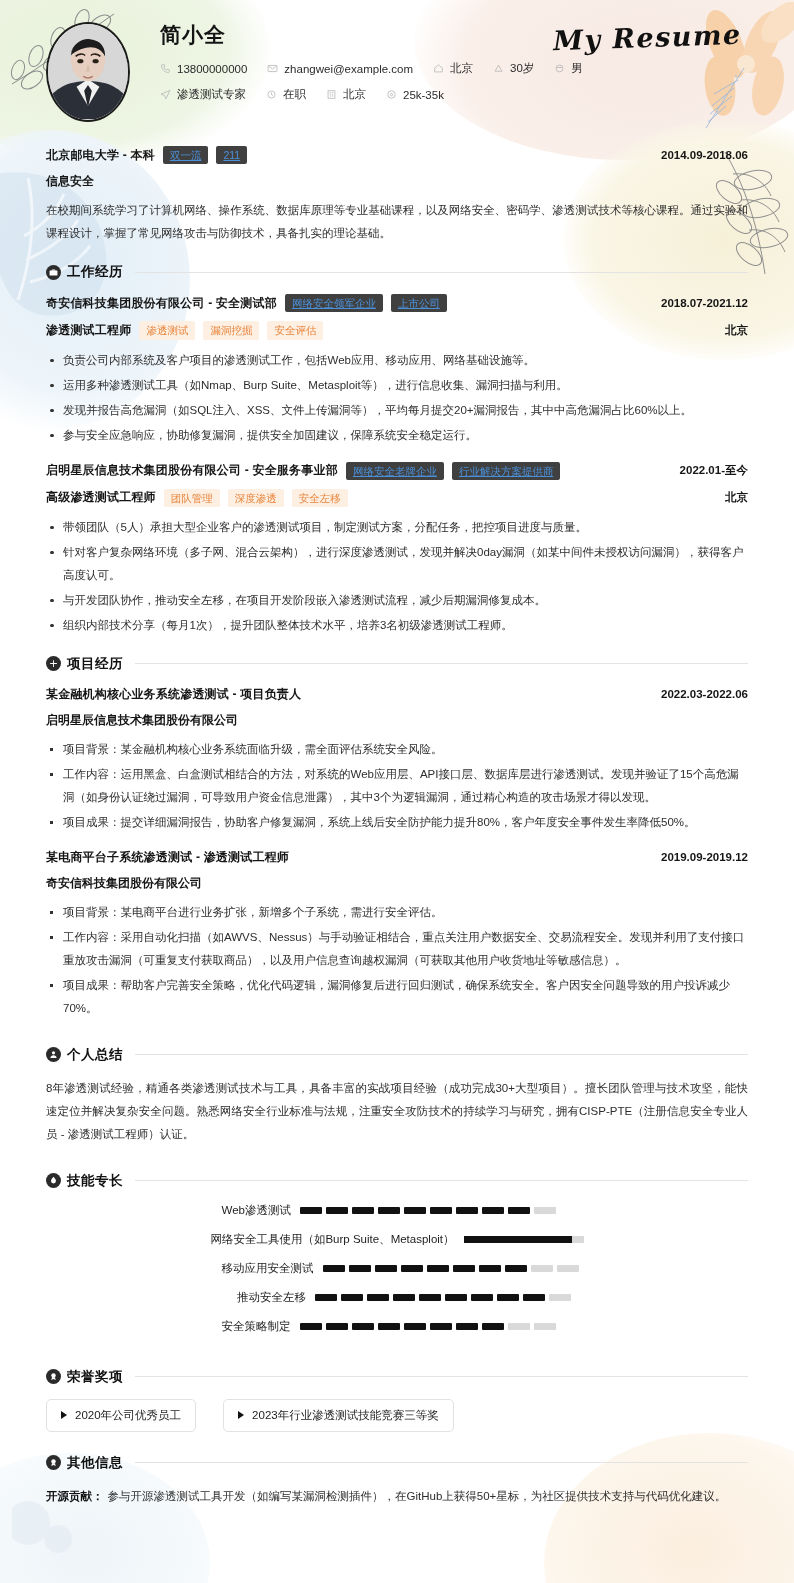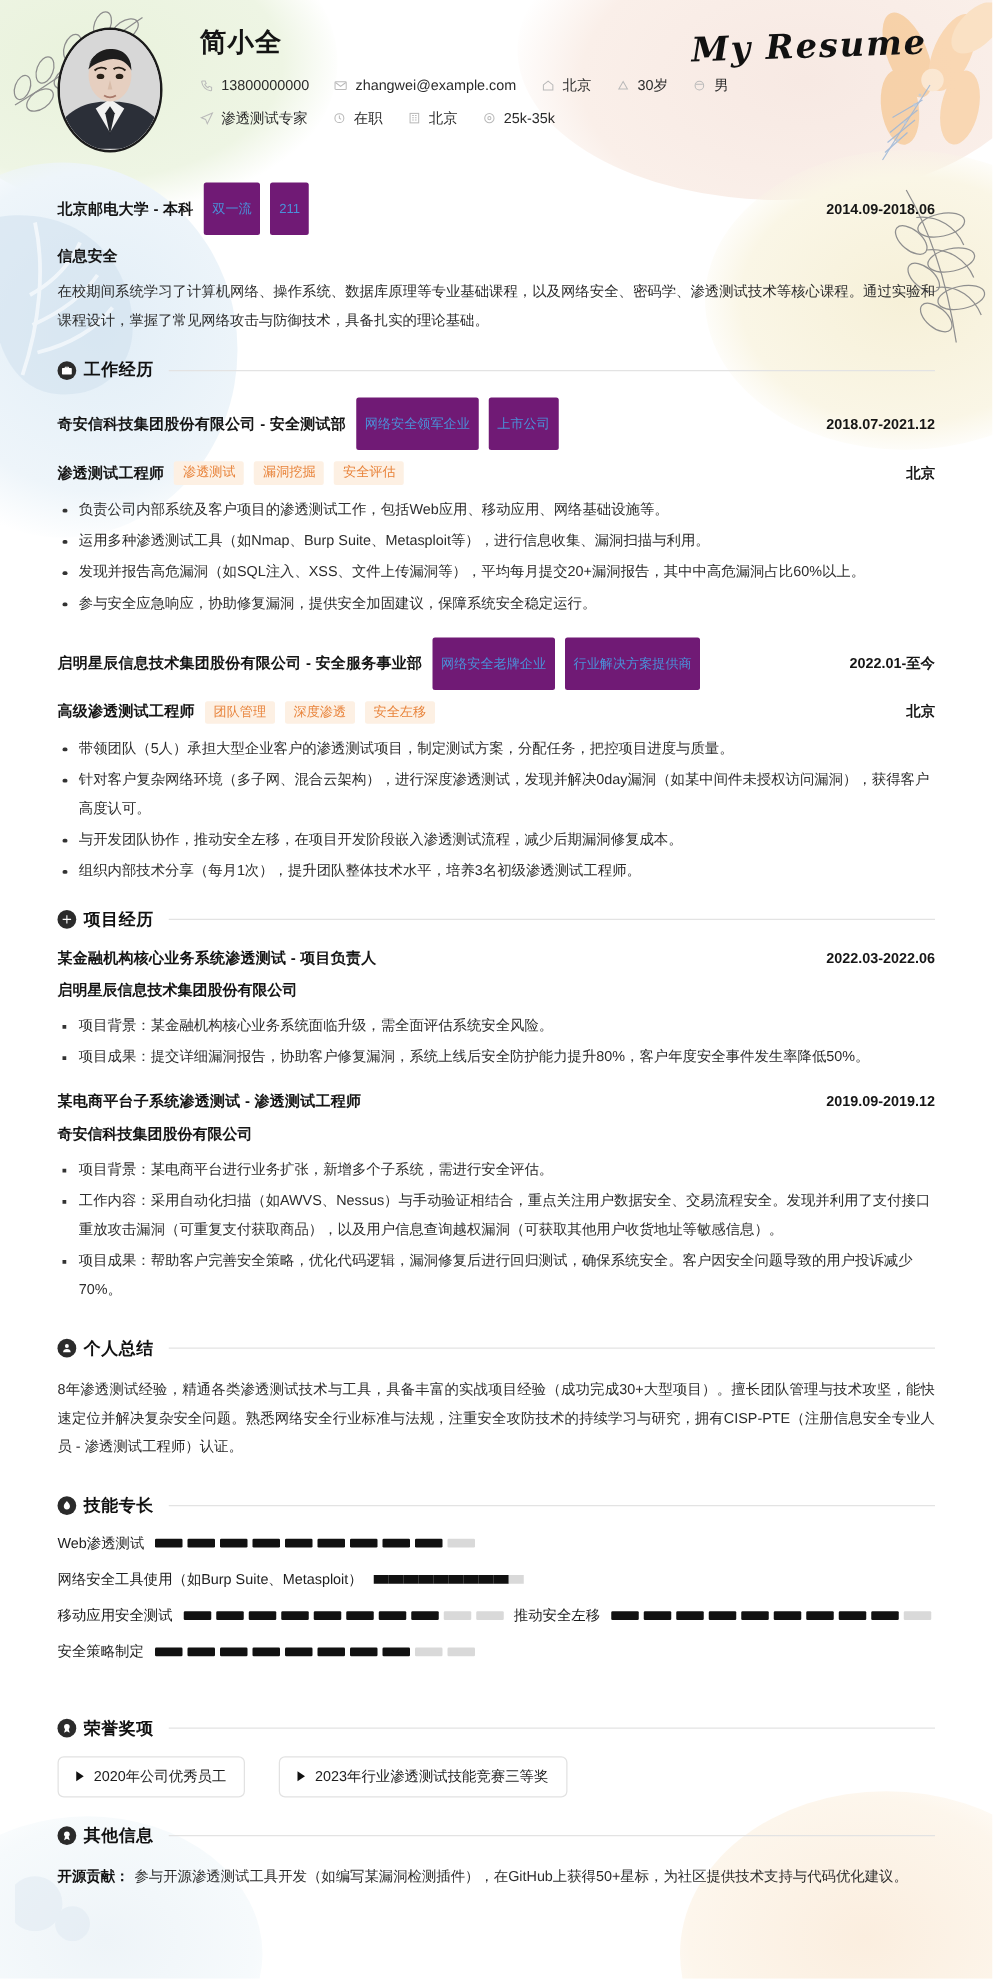--- a/index.html
+++ b/index.html
@@ -119,21 +119,21 @@
     display: flex; align-items: baseline; justify-content: space-between;
     gap: 12px; margin-bottom: 9px;
   }
   .row-left { display: flex; align-items: center; flex-wrap: wrap; gap: 8px; min-width: 0; }
   .org { font-size: 12px; font-weight: bold; color: #151515; letter-spacing: .2px; }
   .role { font-size: 12px; font-weight: bold; color: #151515; letter-spacing: .2px; }
   .meta { font-size: 11.5px; font-weight: bold; color: #151515; white-space: nowrap; flex: 0 0 auto; }
 
   .tag-blue {
     display: inline-block; font-size: 10.5px; color: #4a90d9;
-    background: #701a75; border-radius: 2px; padding: 14px 7px; line-height: 1.35;
+    background: #404040; border-radius: 2px; padding: 2px 7px; line-height: 1.35; text-decoration: underline;
   }
   .tag-orange {
     display: inline-block; font-size: 10.5px; color: #e8833a;
     background: #fdf0e3; border-radius: 2px; padding: 2px 7px; line-height: 1.35;
   }
 
   .sub { font-size: 12px; font-weight: bold; color: #151515; margin-bottom: 9px; }
   .para { font-size: 11.5px; color: #2d2d2d; line-height: 2.0; text-align: justify; }
 
   ul.bullets { list-style: none; margin: 0; padding: 0; }
@@ -142,21 +142,21 @@
     font-size: 11.5px; color: #2d2d2d; line-height: 2.0;
     margin-bottom: 2px;
   }
   ul.bullets li::before {
     content: ""; position: absolute; left: 4px; top: 10px;
     width: 3.5px; height: 3.5px; border-radius: 50%; background: #333;
   }
   ul.bullets.sq li::before { border-radius: 0; width: 3px; height: 3px; }
 
   
-  .skills { display: flex; flex-wrap: wrap; align-items: center; }
+  .skills { display: flex; flex-wrap: wrap; align-items: center; flex-direction: column; }
   .skill {
     display: flex; align-items: center;
     width: 50%; margin-bottom: 14px; min-width: 0;
   }
   .skill.wide { width: auto; max-width: 100%; }
   .skill-label { font-size: 11.5px; color: #1d1d1d; white-space: nowrap; margin-right: 9px; }
   .bar { display: flex; gap: 4px; align-items: center; flex: 0 0 auto; }
   .seg { width: 22px; height: 7px; background: #111; border-radius: 1px; }
   .seg.off { background: #d9d9d9; }
   .bar.solid { gap: 0; }
@@ -486,20 +486,21 @@
       </div>
 
       <div class="entry">
         <div class="row-line">
           <span class="org">某金融机构核心业务系统渗透测试 - 项目负责人</span>
           <span class="meta">2022.03-2022.06</span>
         </div>
         <div class="sub">启明星辰信息技术集团股份有限公司</div>
         <ul class="bullets sq">
           <li>项目背景：某金融机构核心业务系统面临升级，需全面评估系统安全风险。</li>
+          <li>工作内容：运用黑盒、白盒测试相结合的方法，对系统的Web应用层、API接口层、数据库层进行渗透测试。发现并验证了15个高危漏洞（如身份认证绕过漏洞，可导致用户资金信息泄露），其中3个为逻辑漏洞，通过精心构造的攻击场景才得以发现。</li>
           <li>项目成果：提交详细漏洞报告，协助客户修复漏洞，系统上线后安全防护能力提升80%，客户年度安全事件发生率降低50%。</li>
         </ul>
       </div>
 
       <div class="entry">
         <div class="row-line">
           <span class="org">某电商平台子系统渗透测试 - 渗透测试工程师</span>
           <span class="meta">2019.09-2019.12</span>
         </div>
         <div class="sub">奇安信科技集团股份有限公司</div>
@@ -608,21 +609,21 @@
               <span class="seg"></span>
               <span class="seg"></span>
               <span class="seg"></span>
               <span class="seg off"></span>
               <span class="seg off"></span>
             </span>
         </div>
       </div>
     </div>
 
-    <div class="sec" style="margin-top:31px;">
+    <div class="sec" style="margin-top:20px;">
       <div class="sec-head">
         <span class="sec-badge">
           <svg width="9" height="9" viewBox="0 0 16 16" fill="#fff">
               <circle cx="8" cy="6" r="4"></circle>
               <path d="M5.4 9.4L4 14.4l4-1.8 4 1.8-1.4-5z"></path>
             </svg>
         </span>
         <span class="sec-title">荣誉奖项</span>
         <span class="sec-rule"></span>
       </div>

